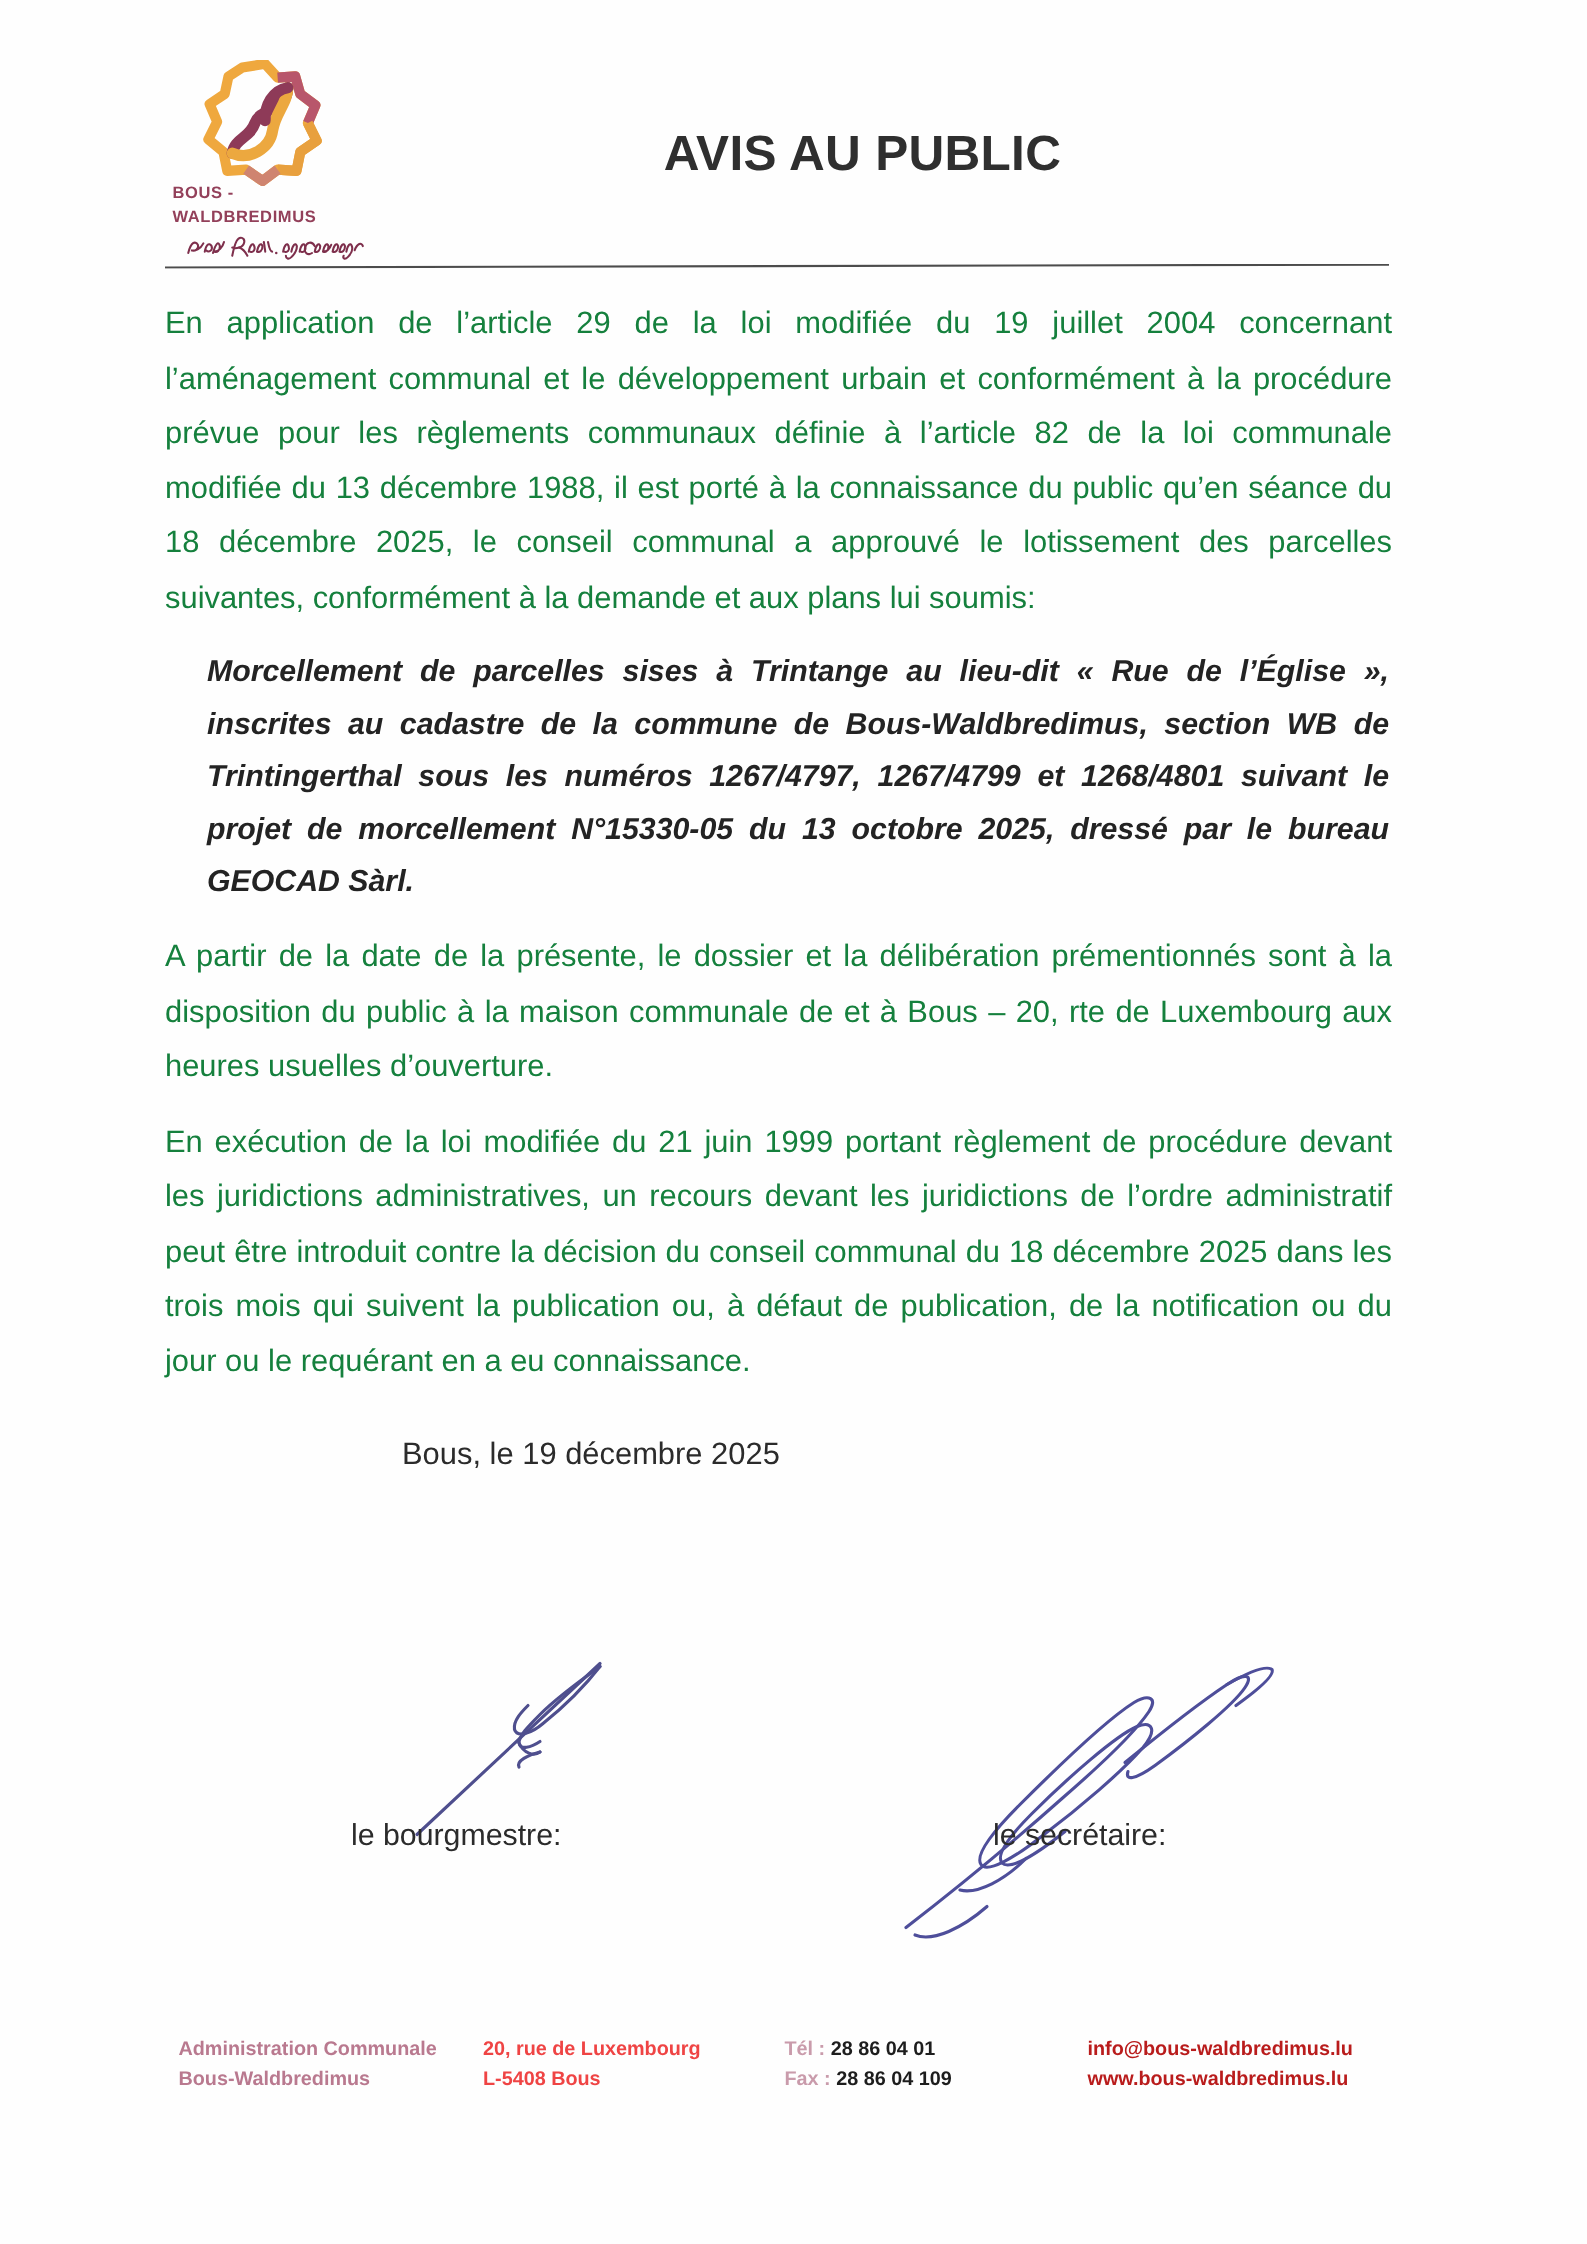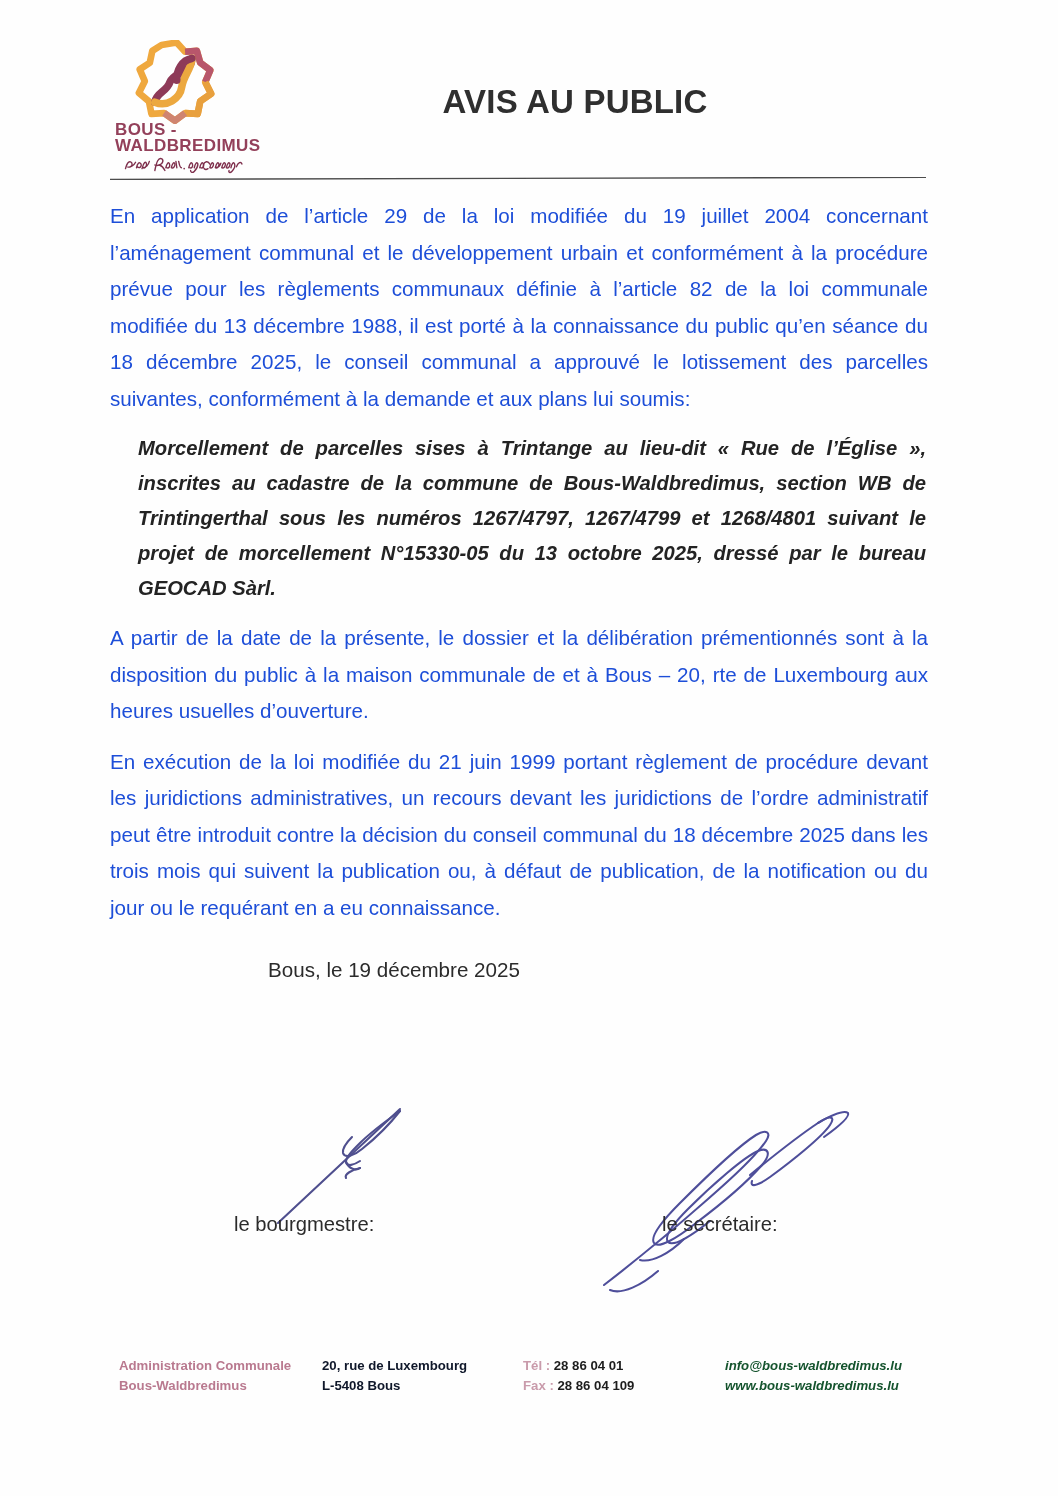--- a/index.html
+++ b/index.html
@@ -38,21 +38,21 @@
     position: absolute;
     left: 20px;
     top: 0px;
     width: 86px;
     height: 84px;
   }
   .logo-name {
     position: absolute;
     left: 3px;
     top: 82px;
-    font-size: 17px;
+    font-size: 11px;
     font-weight: bold;
     letter-spacing: 0.4px;
     line-height: 15.5px;
     color: #93405a;
   }
   .logo-tagline {
     position: absolute;
     left: 4px;
     top: 114px;
     width: 140px;
@@ -83,21 +83,21 @@
   .content {
     position: absolute;
     left: 110px;
     top: 198px;
     width: 818px;
   }
   p.body-par {
     margin: 0 0 14px 0;
     font-size: 20.6px;
     line-height: 36.5px;
-    color: #1d4ed8;
+    color: #15803d;
     text-align: justify;
     text-justify: inter-word;
   }
   p.body-par:last-child {
     margin-bottom: 0;
   }
   .quote-par {
     margin: 14px 0 14px 0;
     padding-left: 28px;
     padding-right: 2px;
@@ -165,23 +165,23 @@
     padding-left: 16px;
   }
   .footer-col {
     position: absolute;
     font-size: 13.2px;
     line-height: 19.5px;
     font-weight: bold;
     white-space: nowrap;
   }
   .footer-col.c1 { left: 119px; top: 4px; color: #b9798f; }
-  .footer-col.c2 { left: 322px; top: 4px; color: #0f172a; }
+  .footer-col.c2 { left: 322px; top: 4px; color: #ef4444; }
   .footer-col.c3 { left: 523px; top: 4px; }
-  .footer-col.c4 { left: 725px; top: 4px; color: #14532d; font-style: italic; }
+  .footer-col.c4 { left: 725px; top: 4px; color: #b91c1c; }
   .fax-lbl { color: #c99bab; font-weight: bold; }
   .fax-val { color: #1d1d1d; font-weight: bold; }
 </style>
 </head>
 <body>
 
 <div class="page">
 
   <div class="header">
 

